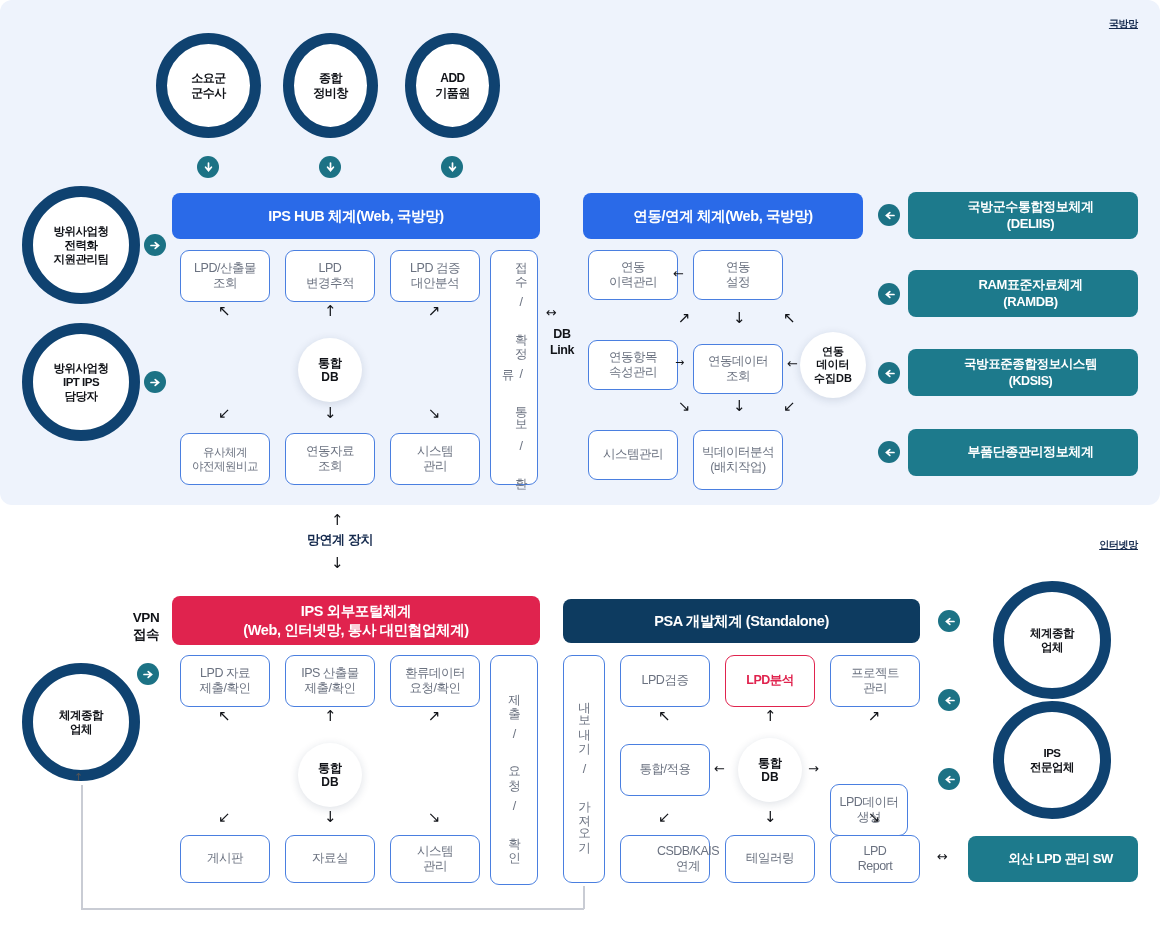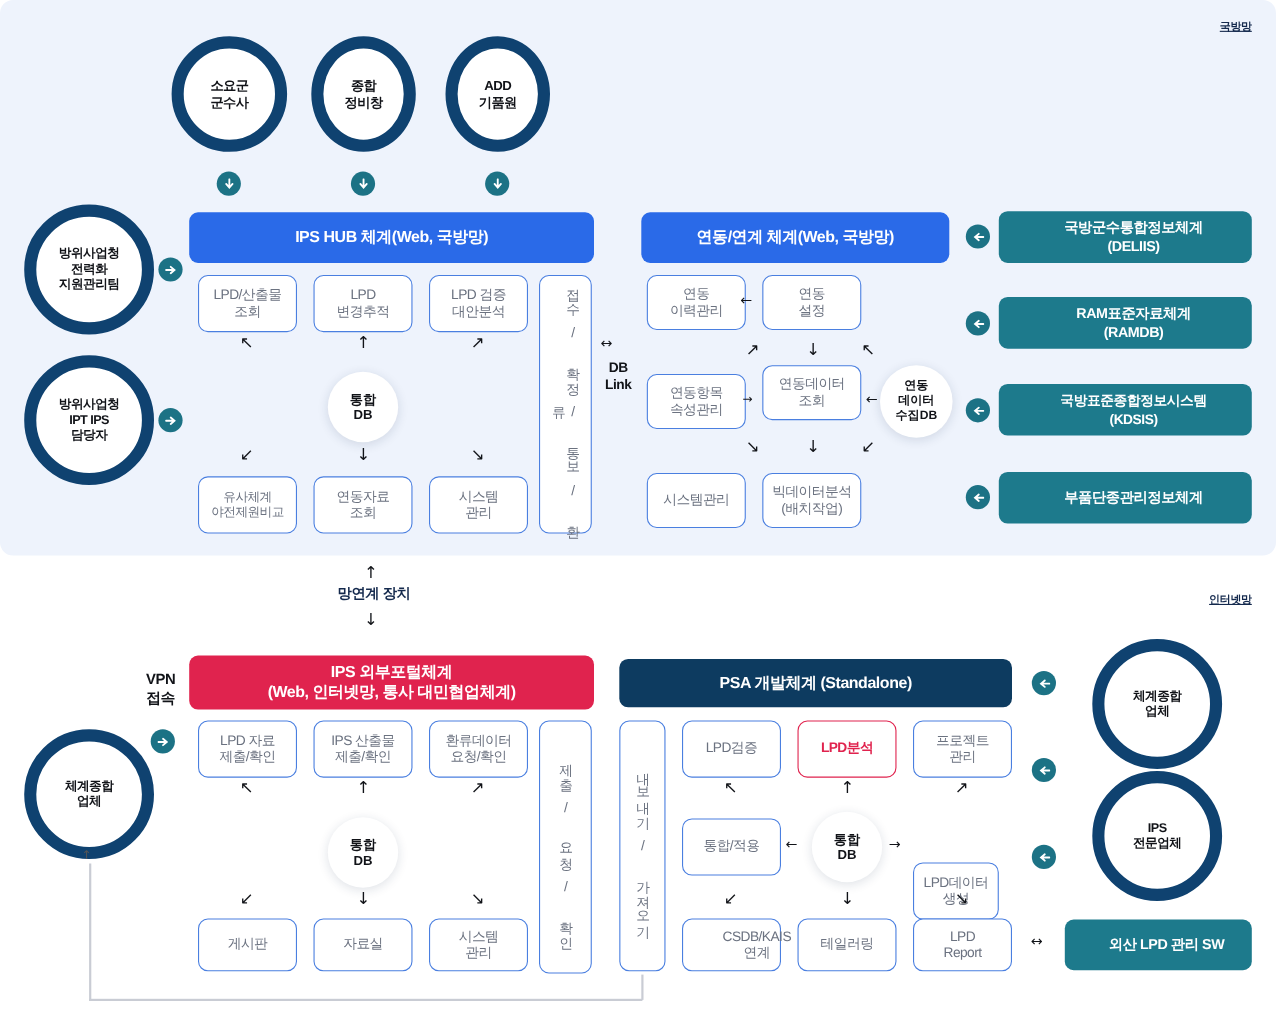--- a/index.html
+++ b/index.html
@@ -229,36 +229,36 @@
 </div>
 
 <div class="arw" style="left:678px; top:311px;">↗</div>
 <div class="arw" style="left:733px; top:311px;">↓</div>
 <div class="arw" style="left:783px; top:311px;">↖</div>
 
 <div class="mod" style="left:588px; top:340px; width:90px; height:50px;">
   <span>연동항목<br>속성관리</span>
 </div>
 <div class="arw sm" style="left:675px; top:357px; font-size:11px;">→</div>
-<div class="mod" style="left:693px; top:332px; width:90px; height:50px;">
+<div class="mod" style="left:693px; top:344px; width:90px; height:50px;">
   <span>연동데이터<br>조회</span>
 </div>
 <div class="arw sm" style="left:787px; top:357px;">←</div>
 <div class="dbcircle wide" style="left:800px; top:332px;">
   <span>연동<br>데이터<br>수집DB</span>
 </div>
 
 <div class="arw" style="left:678px; top:399px;">↘</div>
 <div class="arw" style="left:733px; top:399px;">↓</div>
 <div class="arw" style="left:783px; top:399px;">↙</div>
 
 <div class="mod" style="left:588px; top:430px; width:90px; height:50px;">
   <span>시스템관리</span>
 </div>
-<div class="mod" style="left:693px; top:430px; width:90px; height:50px;">
+<div class="mod" style="left:693px; top:430px; width:90px; height:60px;">
   <span>빅데이터분석<br>(배치작업)</span>
 </div>
 
 <div class="badge" style="left:878px; top:204px;">
   <svg width="11" height="11" viewBox="0 0 11 11">
       <path d="M10 5.5 L3.8 5.5 M5.8 2.6 L2.4 5.5 L5.8 8.4" stroke="#fff" stroke-width="1.7" fill="none" stroke-linecap="round"></path>
     </svg>
 </div>
 <div class="bar teal" style="left:908px; top:192px; width:230px; height:47px;">
   <span>국방군수통합정보체계<br>(DELIIS)</span>

